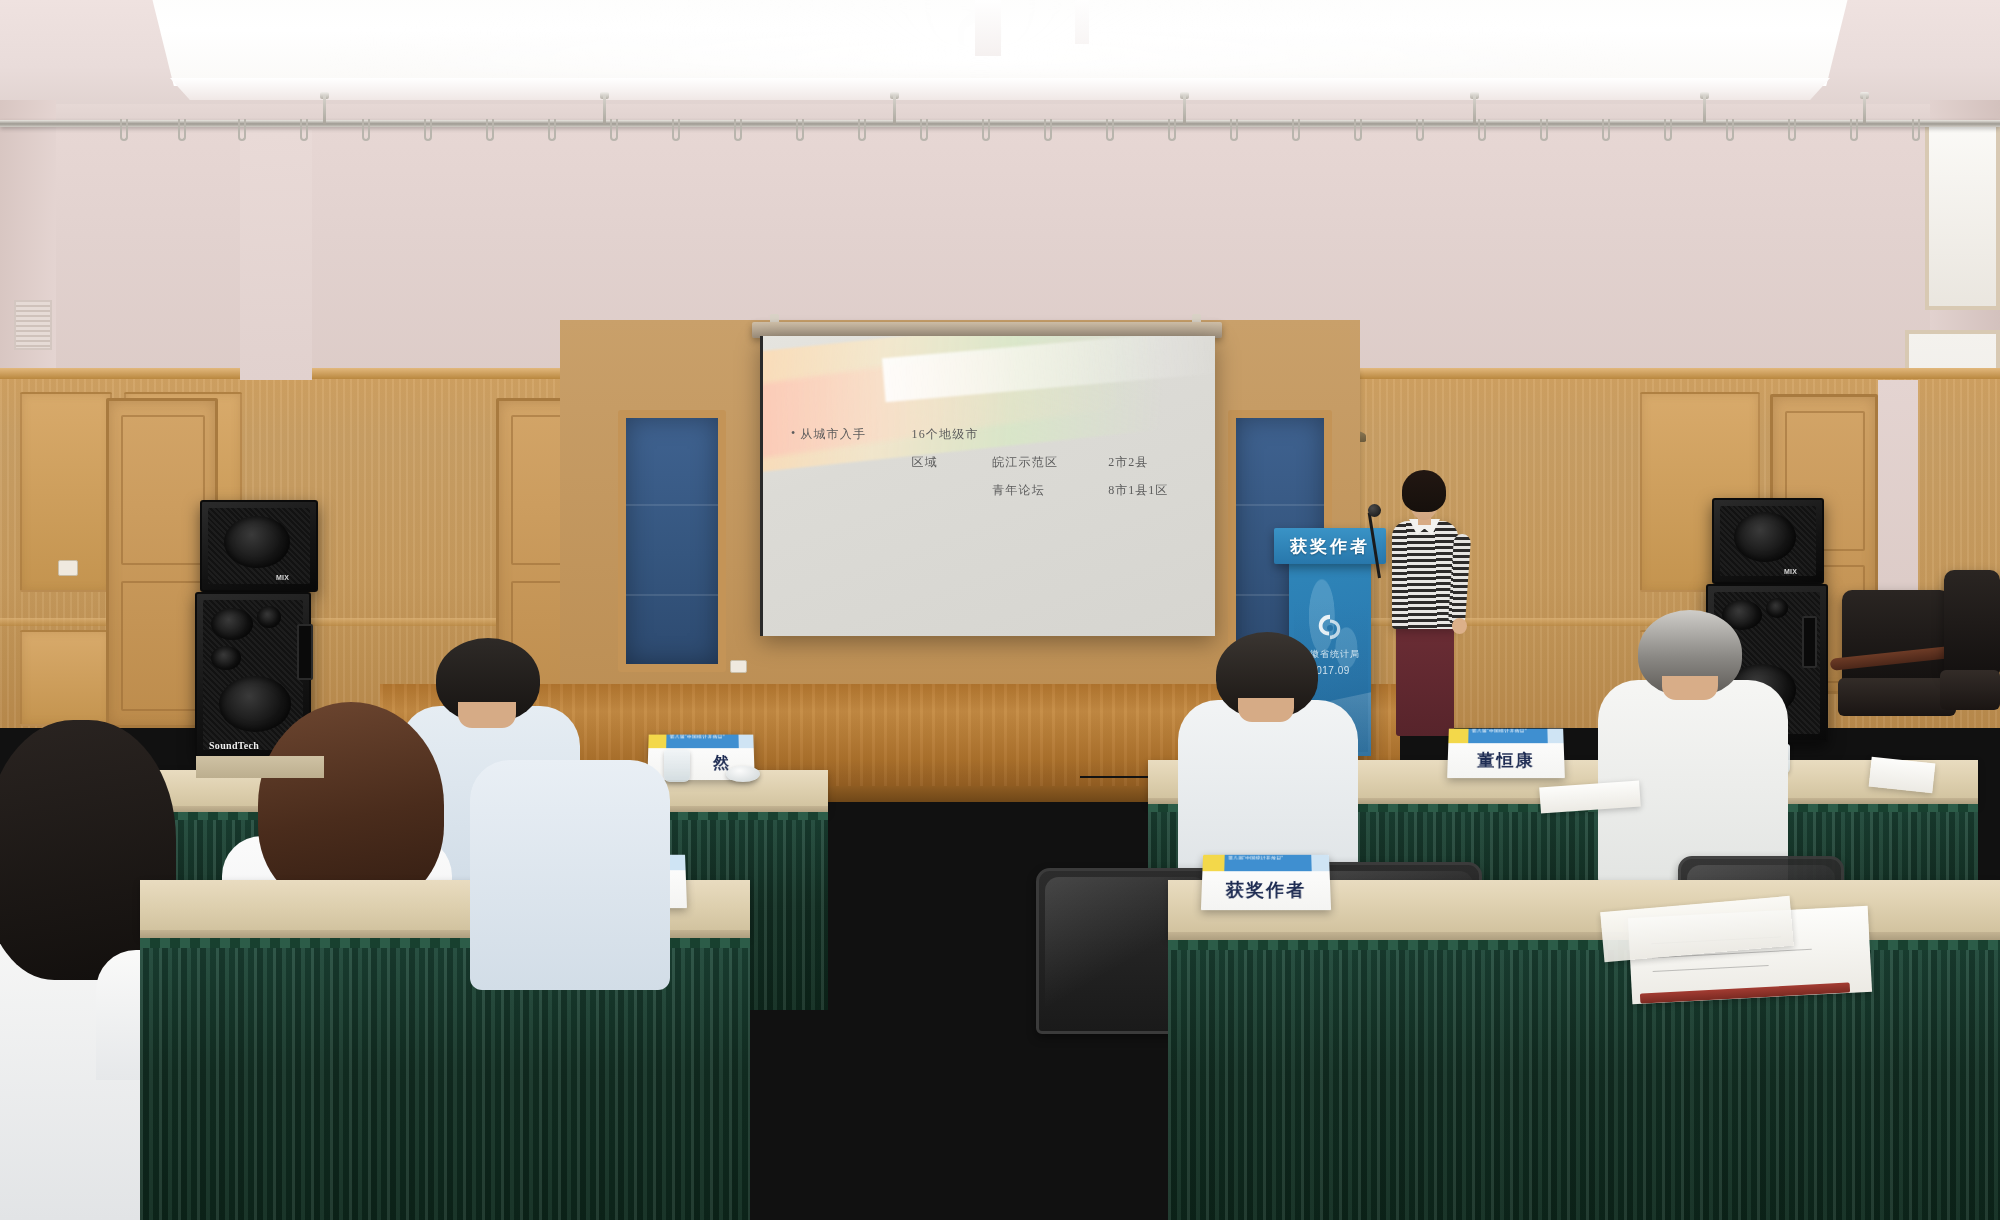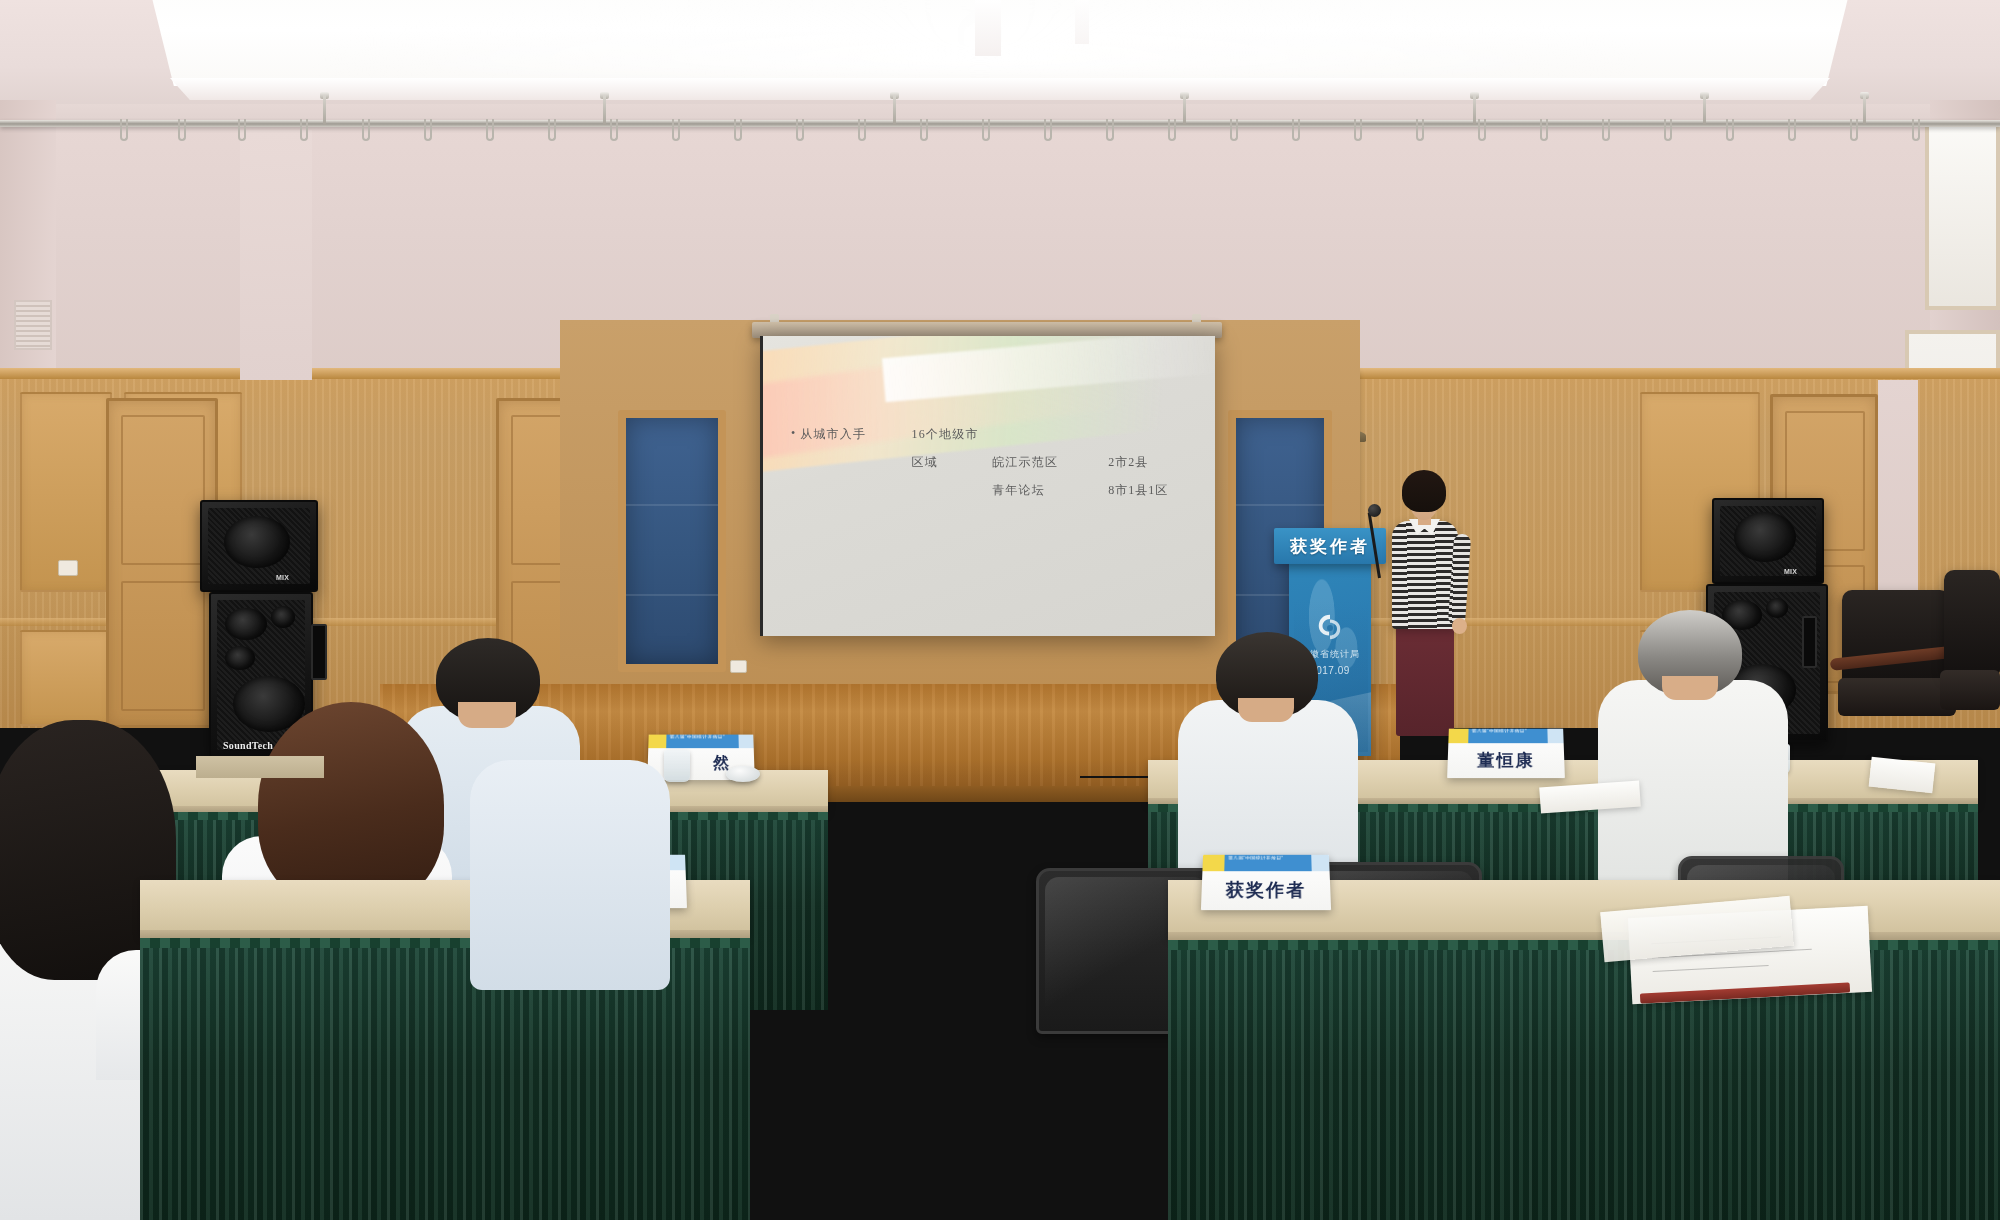--- a/index.html
+++ b/index.html
@@ -370,21 +370,21 @@
   </div>
 
   <div class="stage-floor"></div>
   <div class="stage-front"></div>
 
   <div class="spk" style="left:200px;top:500px;width:118px;height:92px;">
     <div class="grille"></div>
     <div class="woofer" style="left:22px;top:14px;width:66px;height:52px;"></div>
     <div class="spk-label-sm" style="left:74px;top:72px;">MIX</div>
   </div>
-  <div class="spk" style="left:209px;top:592px;width:104px;height:166px;">
+  <div class="spk" style="left:195px;top:592px;width:116px;height:166px;">
     <div class="grille"></div>
     <div class="woofer" style="left:14px;top:14px;width:42px;height:32px;"></div>
     <div class="woofer" style="left:60px;top:12px;width:24px;height:22px;"></div>
     <div class="woofer" style="left:14px;top:52px;width:30px;height:24px;"></div>
     <div class="woofer" style="left:22px;top:82px;width:72px;height:56px;"></div>
     <div class="port" style="left:100px;top:30px;width:16px;height:56px;"></div>
     <div class="spk-label" style="left:12px;top:146px;">SoundTech</div>
   </div>
 
   <div class="spk" style="left:1712px;top:498px;width:112px;height:86px;">

